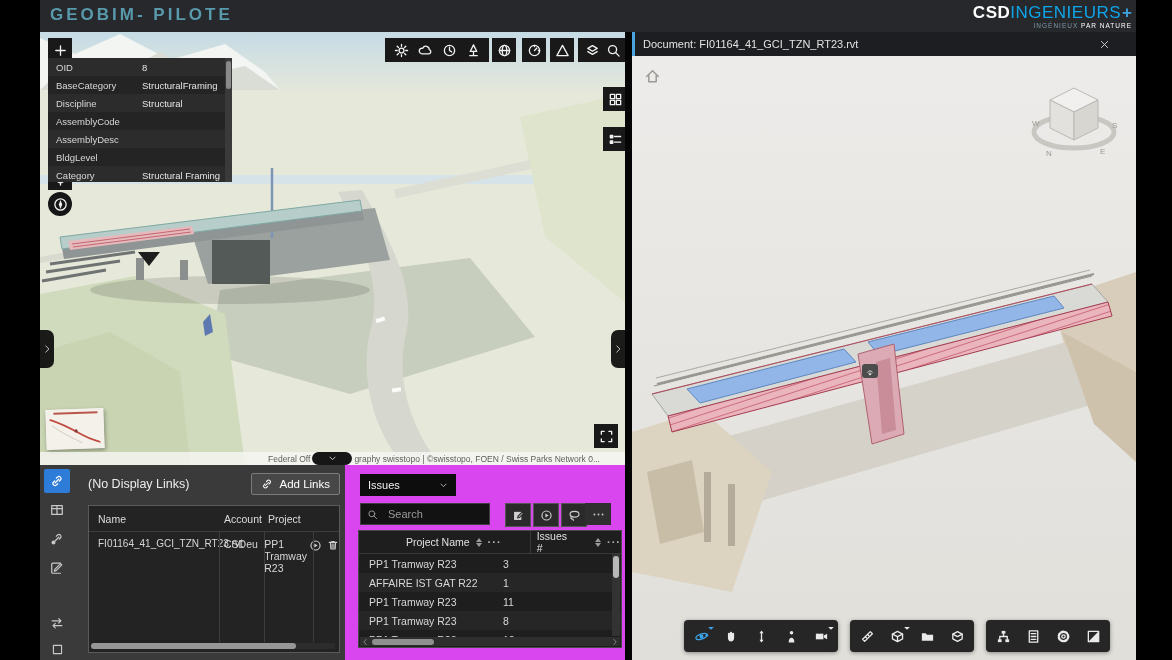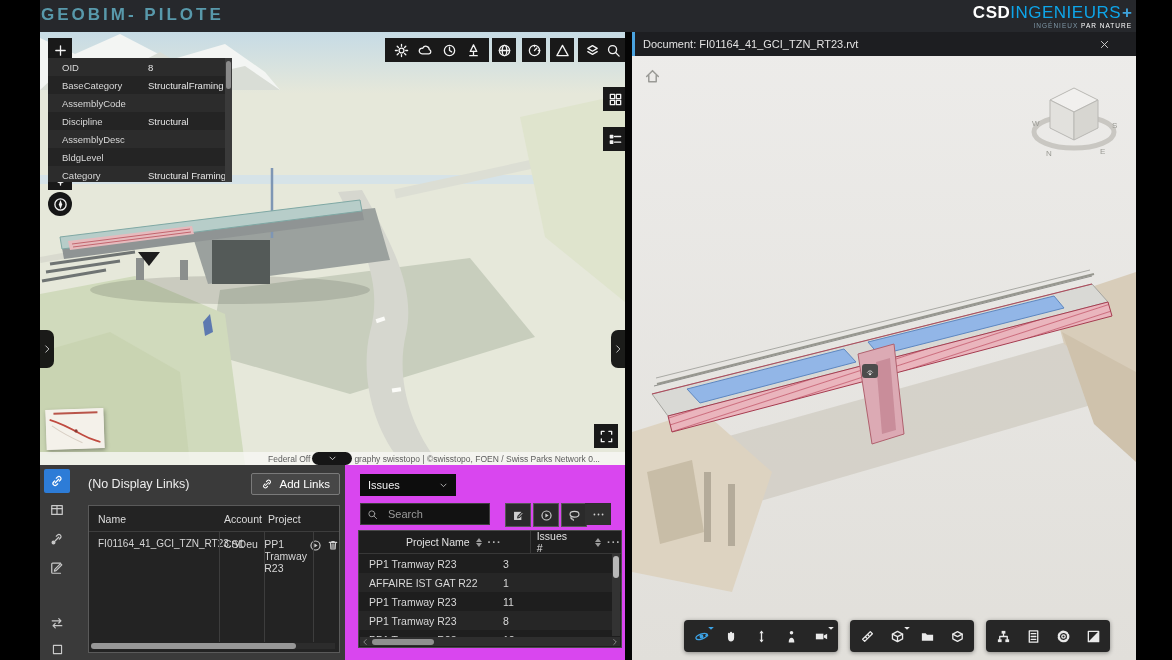--- a/index.html
+++ b/index.html
@@ -1,21 +1,21 @@
 <!DOCTYPE html>
 <html><head>
 <meta charset="utf-8">
 <style>
   html,body{margin:0;padding:0;background:#000;}
   #stage{position:relative;width:1172px;height:660px;background:#000;overflow:hidden;
          font-family:"Liberation Sans",sans-serif;color:#ddd;}
   .abs{position:absolute;}
   
   .topbar{left:40px;top:0;width:1096px;height:32px;background:#26282c;}
-  .app-title{position:absolute;left:1px;top:5px;font-size:17px;letter-spacing:3px;
+  .app-title{position:absolute;left:10px;top:5px;font-size:17px;letter-spacing:3px;
              color:#5899ab;font-weight:600;}
   .brand{position:absolute;right:40px;top:4px;text-align:right;line-height:1;z-index:30;}
   .brand .b{color:#fff;font-weight:bold;font-size:17px;letter-spacing:.5px;}
   .brand .r{color:#0ea5e9;font-weight:300;font-size:17px;letter-spacing:.5px;}
   .brand .plus{color:#3fa3dc;font-weight:bold;font-size:17px;margin-left:1px;}
   .brand .tagline{font-size:6.5px;letter-spacing:1px;margin-top:2px;}
   .brand .t1{color:#7e97a6;} .brand .t2{color:#fff;}
   
   .ic{width:15px;height:15px;stroke:currentColor;fill:none;stroke-width:1.4;
       stroke-linecap:round;stroke-linejoin:round;display:block;}
@@ -37,21 +37,21 @@
          border-left:11px solid transparent;border-right:11px solid transparent;
          border-top:14px solid #1d1d1d;}
   .popup-head{display:flex;align-items:center;height:24px;padding:0 6px;}
   .popup-title{flex:1;font-size:10.5px;font-weight:bold;color:#fff;white-space:nowrap;
          overflow:hidden;}
   .popup-head .hic{color:#cfcfcf;margin-left:6px;display:flex;}
   .attr-rows{margin:2px 8px 0 8px;height:124px;overflow:hidden;position:relative;}
   .attr-row{display:flex;height:18px;align-items:center;font-size:9.5px;}
   .attr-row:nth-child(odd){background:#2c2c2c;}
   .attr-row:nth-child(even){background:#242424;}
-  .attr-row .f{width:86px;padding-left:14px;color:#d8d8d8;}
+  .attr-row .f{width:86px;padding-left:8px;color:#d8d8d8;}
   .attr-row .v{flex:1;color:#e4e4e4;}
   .vscroll{position:absolute;right:0;top:0;width:7px;height:124px;background:#3a3a3a;}
   .vscroll .thumb{position:absolute;left:1px;width:5px;background:#8a8a8a;border-radius:3px;}
   .popup-foot{display:flex;align-items:center;height:25px;padding:0 8px;font-size:10px;
          color:#e8e8e8;border-top:1px solid #333;}
   .popup-foot .zt{display:flex;align-items:center;gap:5px;flex:1;}
   .pager{display:flex;align-items:center;gap:5px;color:#e8e8e8;}
   
   .attrib{left:0;bottom:0;width:677px;height:13px;background:rgba(246,246,243,.82);
           display:flex;align-items:center;font-size:8.5px;color:#5c5c5c;z-index:15;}
@@ -342,26 +342,26 @@
       <div class="attr-rows">
         <div class="attr-row">
             <span class="f">OID</span>
             <span class="v">8</span>
           </div>
         <div class="attr-row">
             <span class="f">BaseCategory</span>
             <span class="v">StructuralFraming</span>
           </div>
         <div class="attr-row">
+            <span class="f">Discipline</span>
+            <span class="v">Structural</span>
+          </div>
+        <div class="attr-row">
             <span class="f">AssemblyCode</span>
             <span class="v"></span>
-          </div>
-        <div class="attr-row">
-            <span class="f">Discipline</span>
-            <span class="v">Structural</span>
           </div>
         <div class="attr-row">
             <span class="f">AssemblyDesc</span>
             <span class="v"></span>
           </div>
         <div class="attr-row">
             <span class="f">BldgLevel</span>
             <span class="v"></span>
           </div>
         <div class="attr-row">

